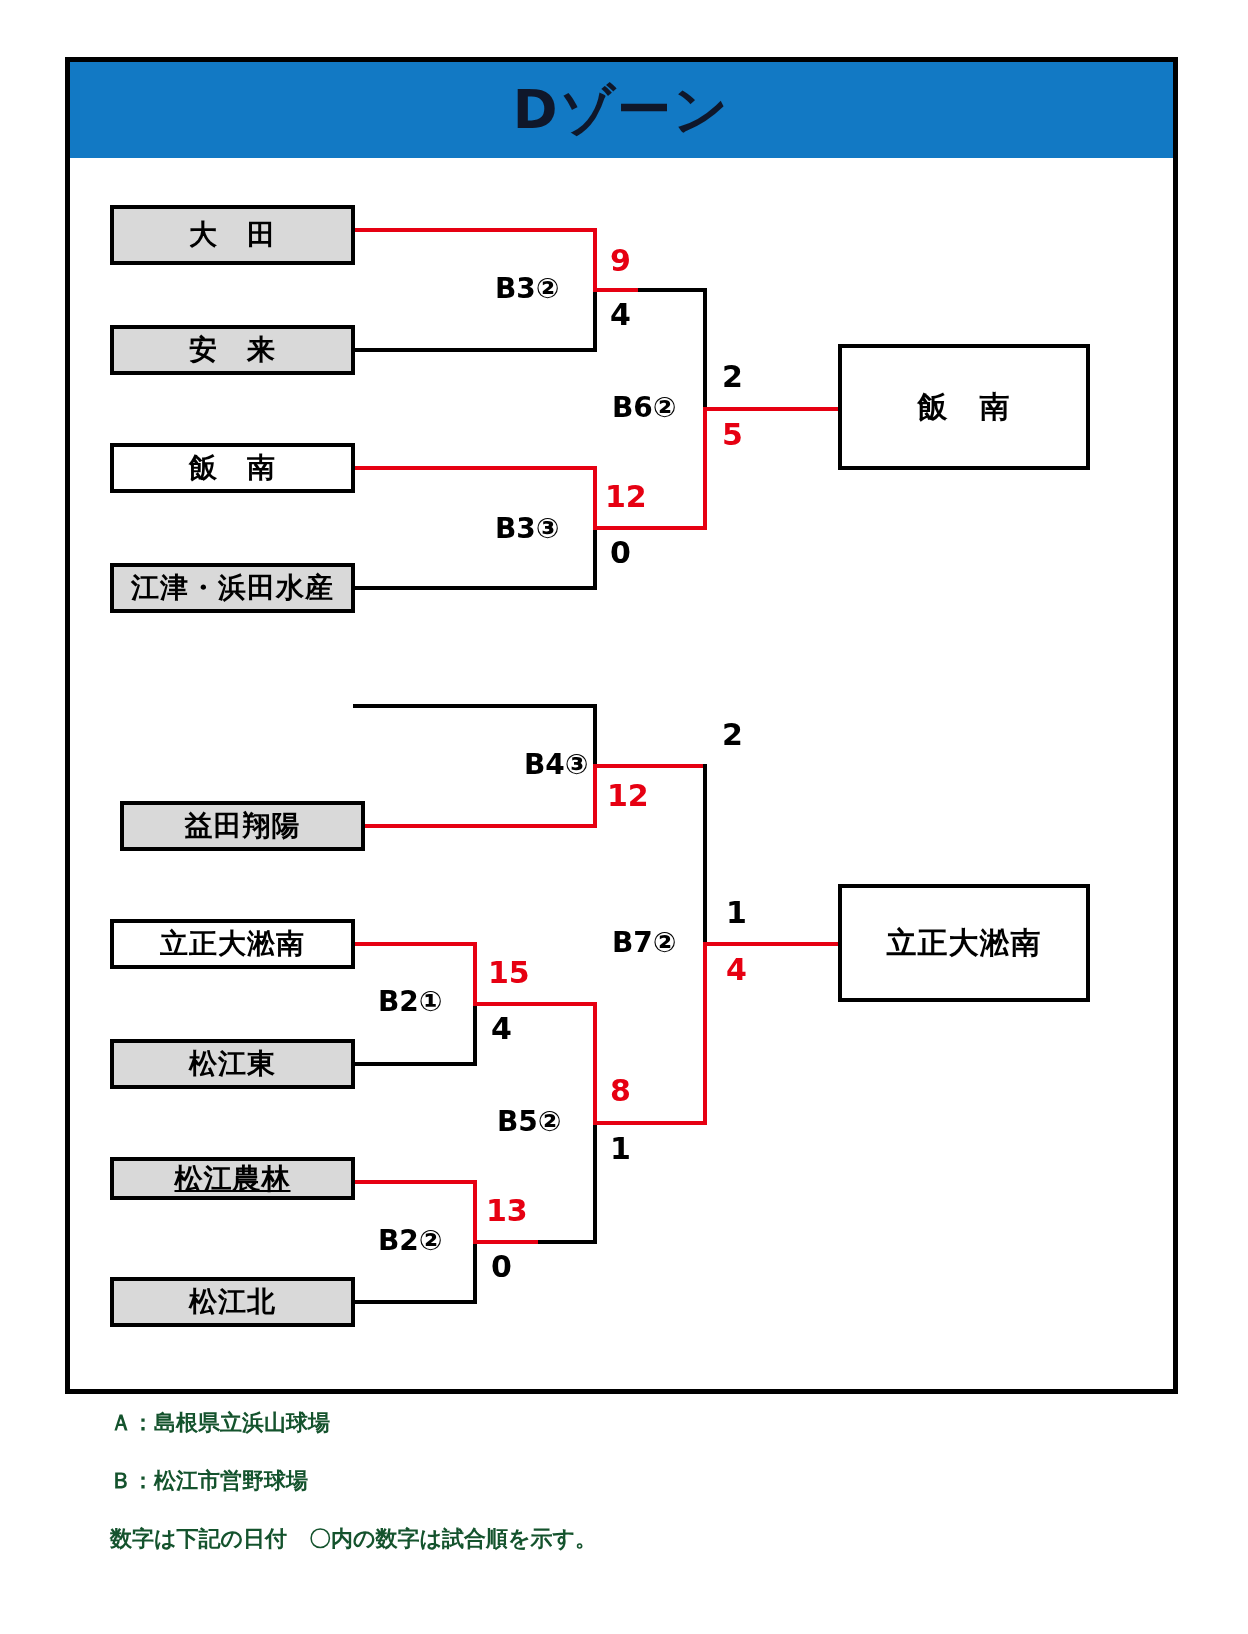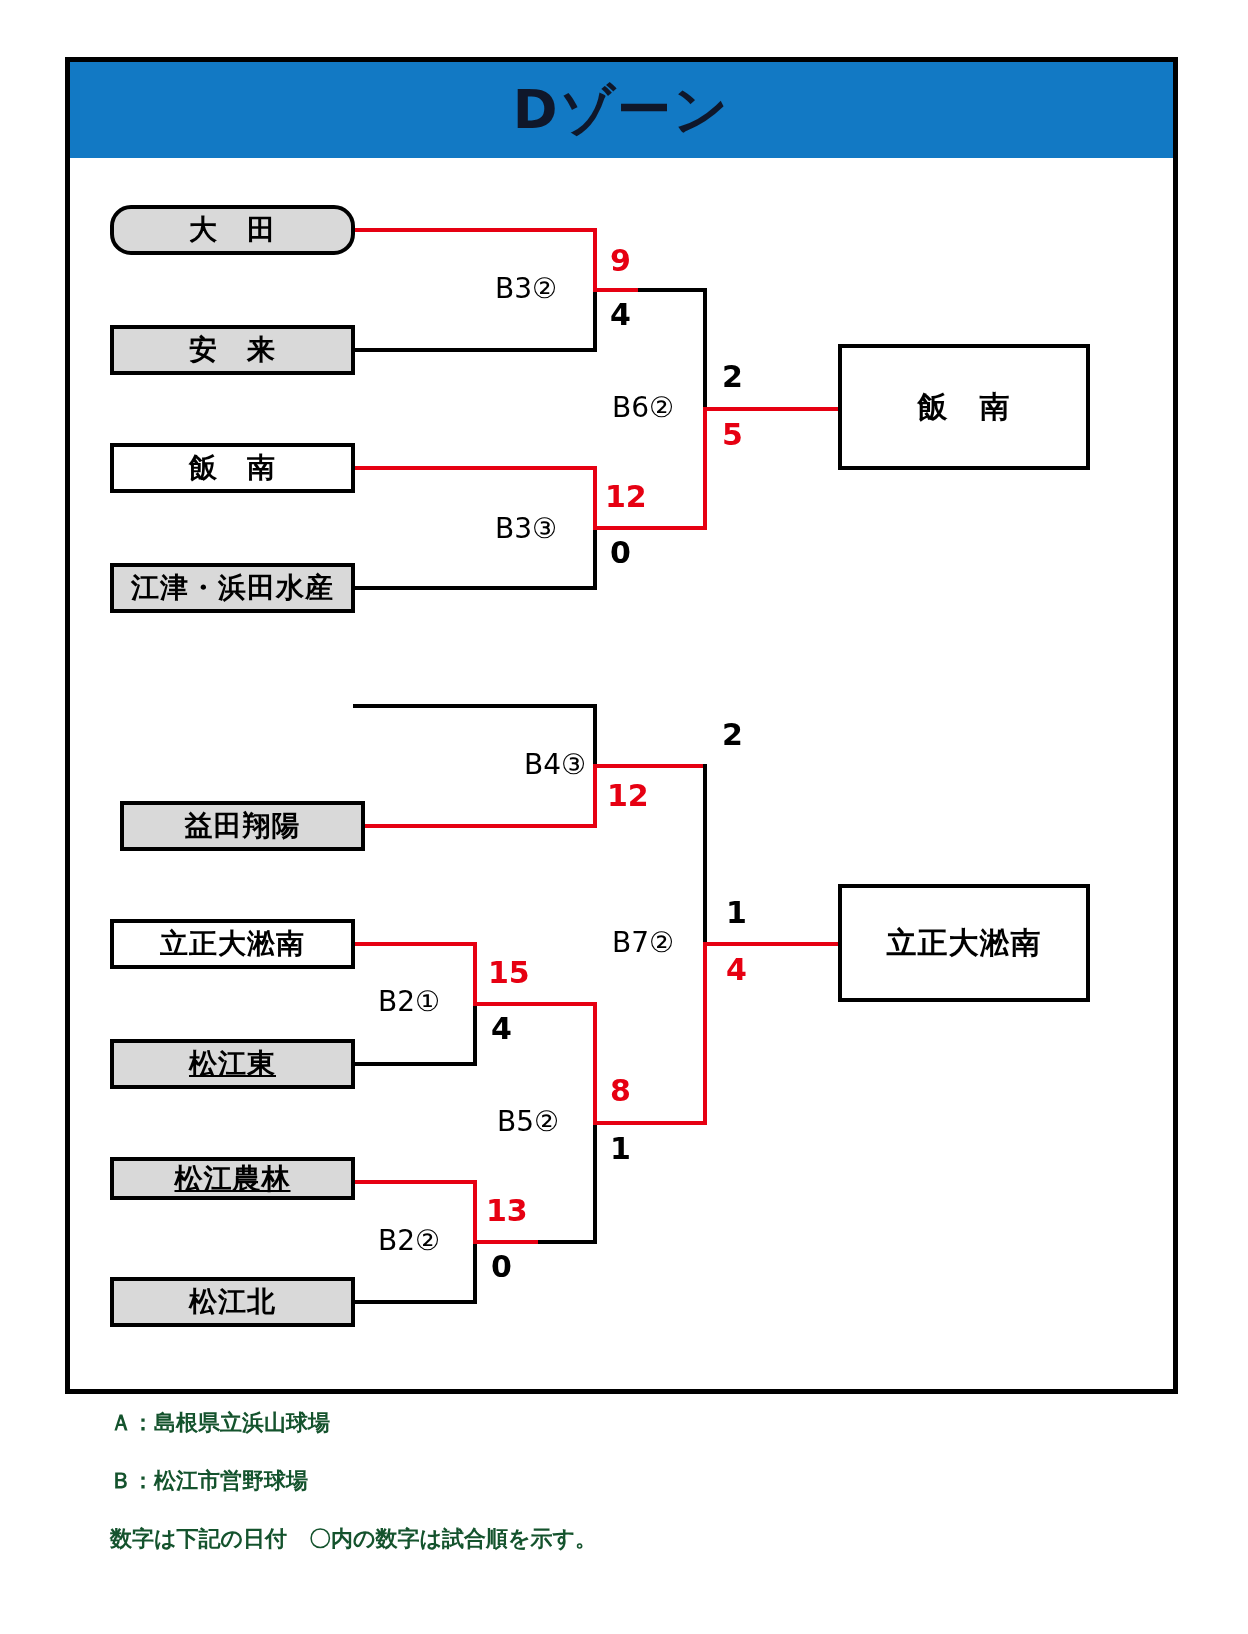--- a/index.html
+++ b/index.html
@@ -80,21 +80,21 @@
     justify-content: center;
     font-size: 30px;
     font-weight: bold;
     color: #000000;
     letter-spacing: 1px;
     white-space: nowrap;
   }
   .match-label {
     position: absolute;
     font-size: 28px;
-    font-weight: normal;
+    font-weight: bold;
     color: #000000;
     white-space: nowrap;
     line-height: 1;
   }
   .score {
     position: absolute;
     font-size: 30px;
     font-weight: bold;
     line-height: 1;
     white-space: nowrap;
@@ -157,29 +157,29 @@
       <path d="M595,1242 L595,1123" stroke="#000000"></path>
       <path d="M595,1123 L705,1123" stroke="#e60012"></path>
 
       <path d="M705,766 L705,944" stroke="#000000"></path>
       <path d="M705,1123 L705,944" stroke="#e60012"></path>
       <path d="M705,944 L838,944" stroke="#e60012"></path>
 
     </g>
   </svg>
 
-  <div class="team-box gray" style="left:110px; top:205px;  width:245px; height:50px;border-radius:21px;">大　田</div>
+  <div class="team-box gray" style="left:110px; top:205px;  width:245px; height:60px;">大　田</div>
   <div class="team-box gray" style="left:110px; top:325px;  width:245px; height:50px;">安　来</div>
   <div class="team-box white" style="left:110px; top:443px;  width:245px; height:50px;">飯　南</div>
   <div class="team-box gray" style="left:110px; top:563px;  width:245px; height:50px;">江津・浜田水産</div>
 
   <div class="team-box gray" style="left:120px; top:801px;  width:245px; height:50px;">益田翔陽</div>
 
   <div class="team-box white" style="left:110px; top:919px;  width:245px; height:50px;">立正大淞南</div>
-  <div class="team-box gray" style="left:110px; top:1039px; width:245px; height:50px;text-decoration:underline;">松江東</div>
+  <div class="team-box gray" style="left:110px; top:1039px; width:245px; height:50px;">松江東</div>
 
   <div class="team-box gray" style="left:110px; top:1157px; width:245px; height:43px;text-decoration:underline;">松江農林</div>
   <div class="team-box gray" style="left:110px; top:1277px; width:245px; height:50px;">松江北</div>
 
   <div class="winner-box" style="left:838px; top:344px; width:252px; height:126px;">飯　南</div>
   <div class="winner-box" style="left:838px; top:884px; width:252px; height:118px;">立正大淞南</div>
 
   <div class="match-label" style="left:495px; top:275px;">B3②</div>
   <div class="match-label" style="left:495px; top:515px;">B3③</div>
   <div class="match-label" style="left:612px; top:394px;">B6②</div>

